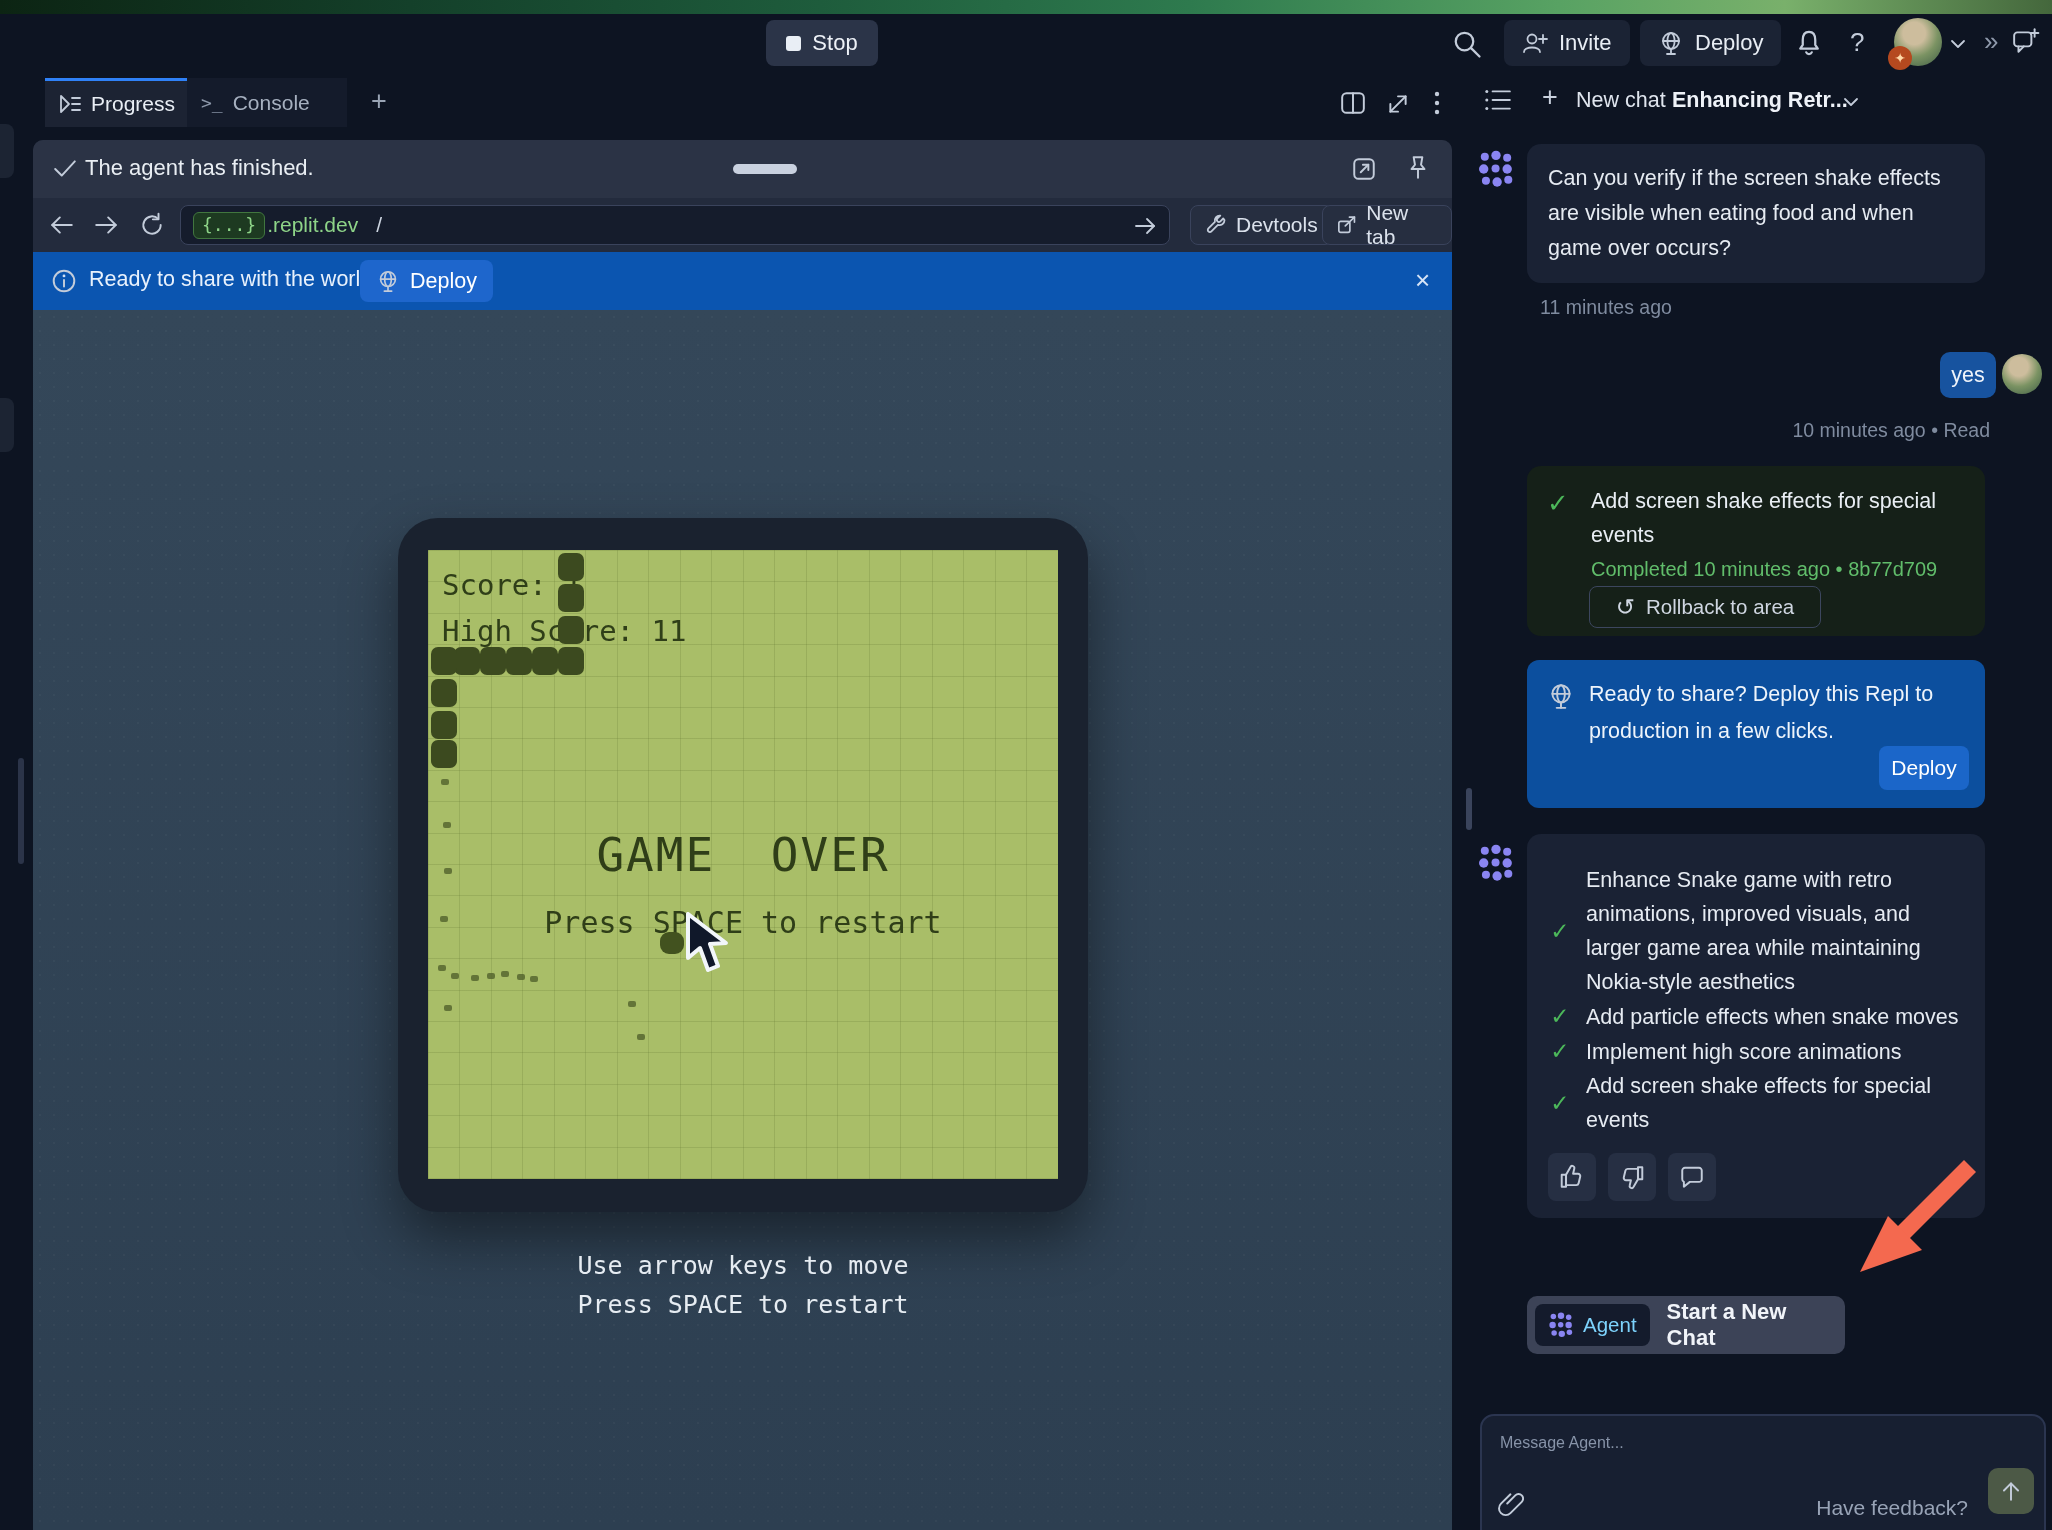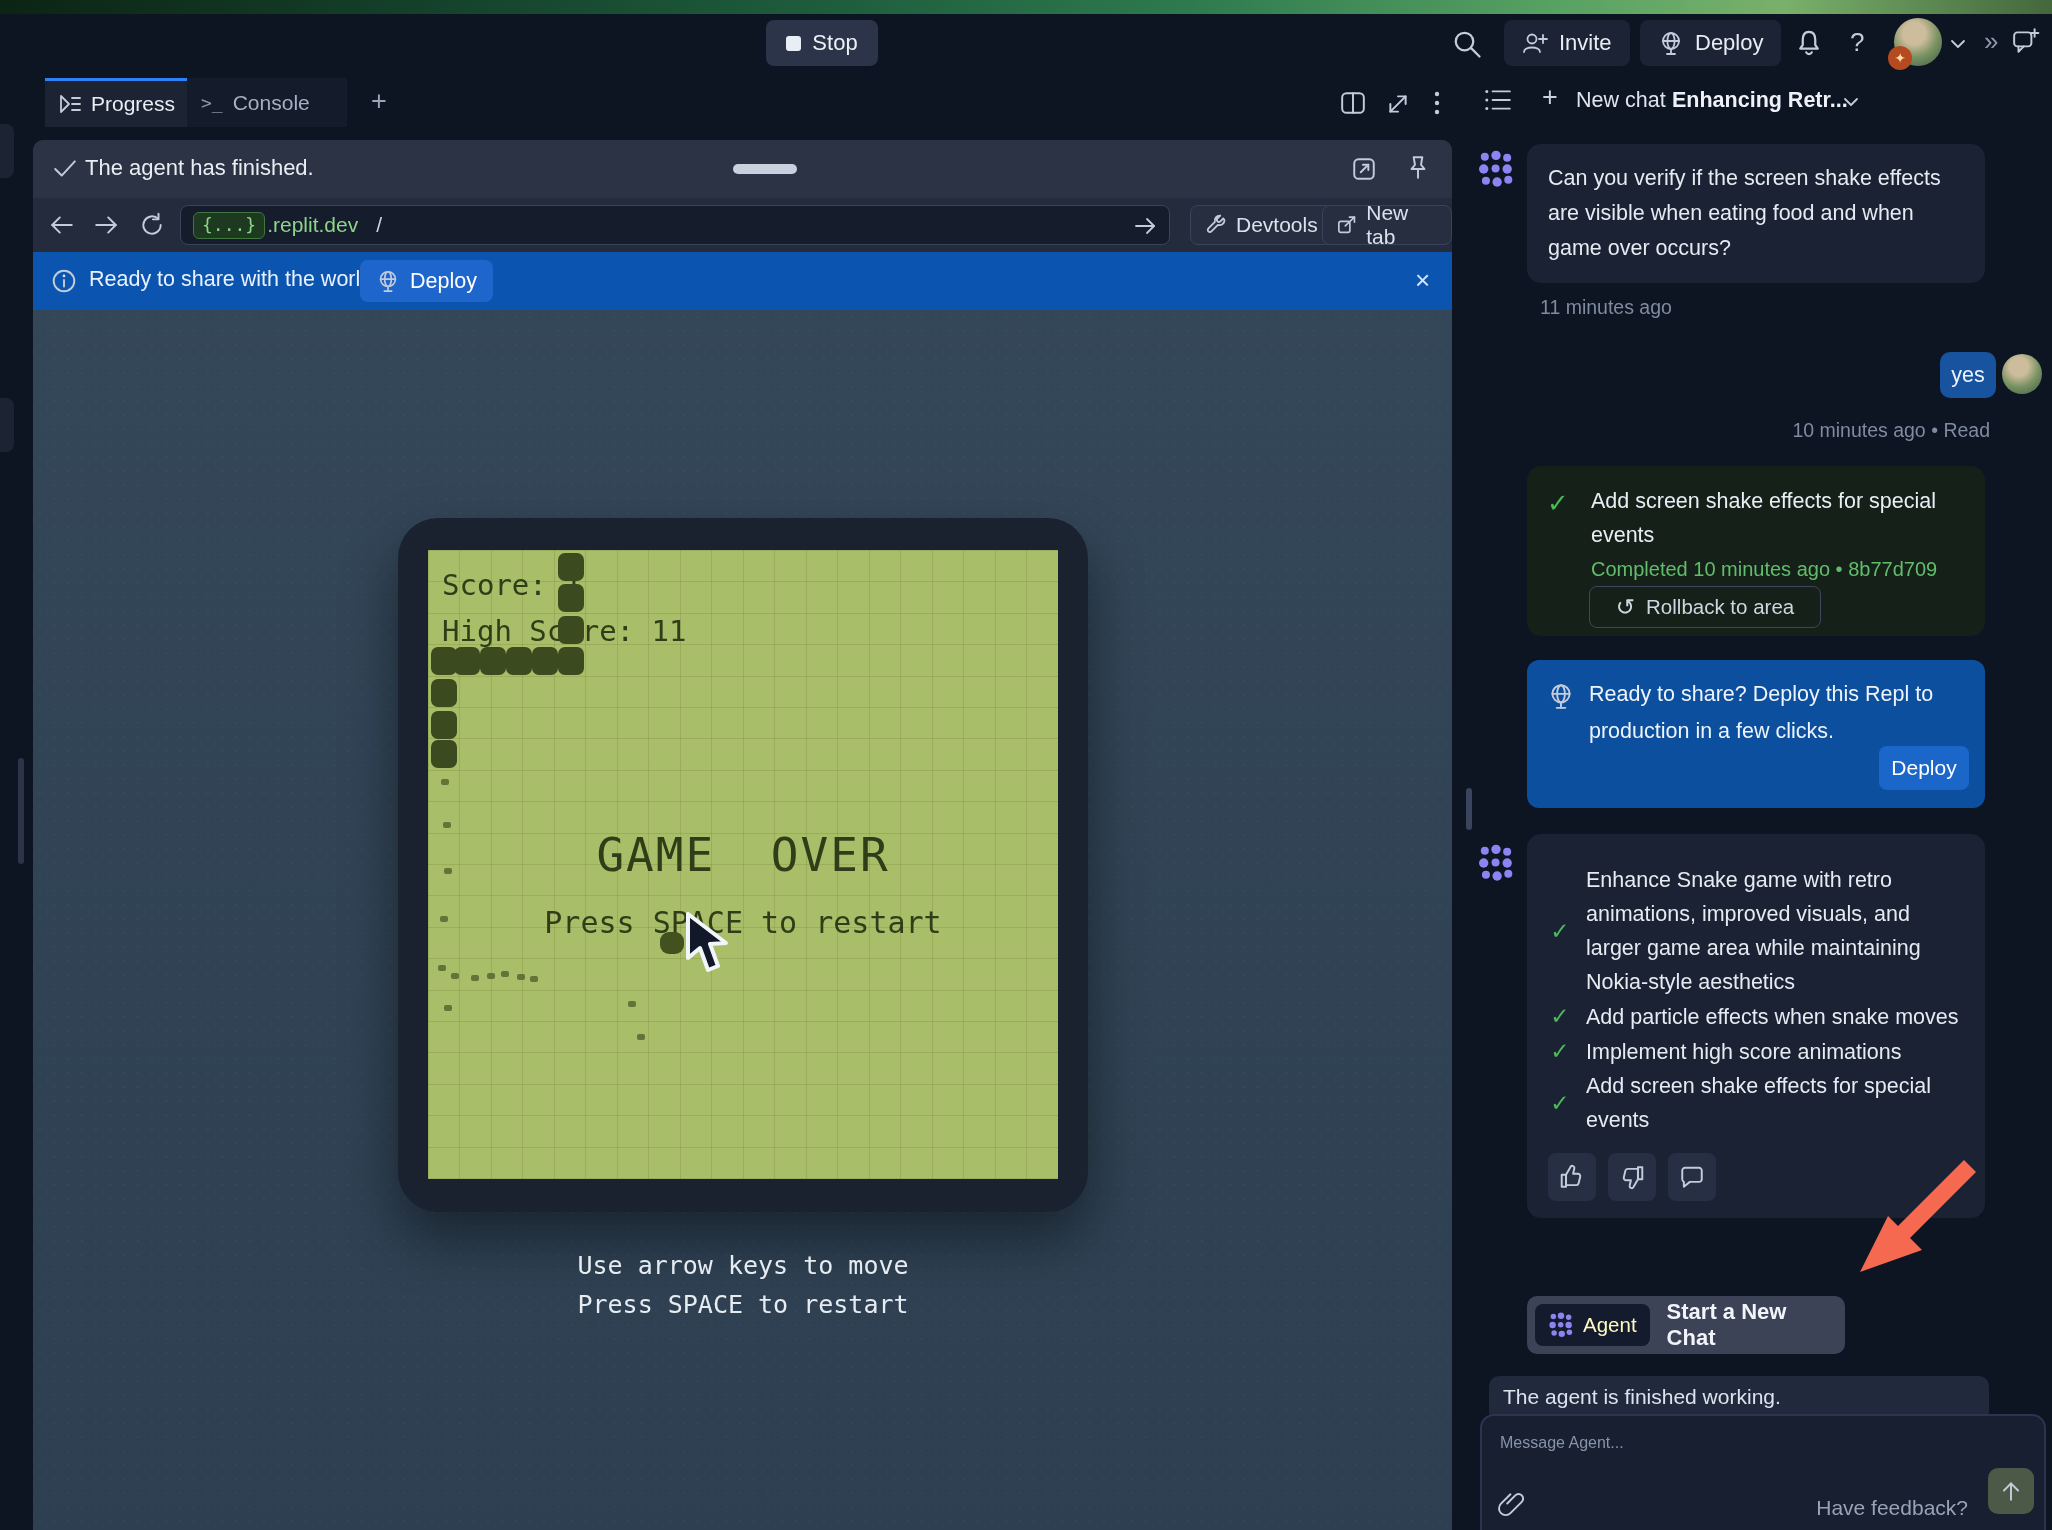--- a/index.html
+++ b/index.html
@@ -117,21 +117,21 @@
   .step-check { width:24px; color:#4cb85a; font-size:23px; flex:0 0 24px; text-align:center; }
   .step-text { flex:1; color:#e6ebf2; font-size:21.5px; line-height:34px; }
   .fb-row { display:flex; gap:12px; margin-top:16px; }
   .fb-btn { width:48px; height:48px; background:#262f43; border-radius:8px; display:flex; align-items:center; justify-content:center; cursor:pointer; }
 
   .arrow-annot { position:absolute; left:1852px; top:1158px; z-index:7; pointer-events:none; }
 
   .newchat-btn { position:absolute; left:1527px; top:1296px; width:318px; height:58px; background:#3c4357; border-radius:10px;
     display:flex; align-items:center; padding:0 8px; cursor:pointer; }
   .agent-badge { height:42px; background:#141b2c; border-radius:8px; display:flex; align-items:center; gap:9px; padding:0 13px;
-    color:#fef9c3; font-size:20.5px; }
+    color:#7dd3fc; font-size:20.5px; }
   .newchat-label { margin-left:17px; color:#f1f4f9; font-size:22px; font-weight:bold; }
 
   .status-banner { position:absolute; left:1489px; top:1376px; width:500px; height:46px; background:#212a3d; border-radius:10px; z-index:2; }
   .status-banner-text { position:absolute; left:14px; top:9px; color:#dde3ed; font-size:21px; }
 
   .composer { position:absolute; left:1480px; top:1414px; width:566px; height:130px; background:#171f31;
     border:2px solid #2b3550; border-radius:14px; z-index:3; }
   .composer input { position:absolute; left:18px; top:18px; width:430px; background:transparent; border:none; outline:none;
     color:#e6ebf2; font-size:16px; font-family:"Liberation Sans", sans-serif; }
   .composer input::placeholder { color:#8793a8; }
@@ -516,23 +516,20 @@
             <circle cx="8" cy="27.6" r="3.6"></circle>
             <circle cx="18" cy="28.6" r="4.2"></circle>
             <circle cx="28" cy="26.6" r="3.6"></circle>
           </g>
       </svg>
       <span>Agent</span>
     </div>
     <span class="newchat-label">Start a New Chat</span>
   </div>
 
-  <div class="status-banner">
-    <div class="status-banner-text">The agent is finished working.</div>
-  </div>
 
   <div class="composer">
     <input type="text" placeholder="Message Agent..." style="">
     <div class="abs" style="left:16px; top:74px;">
       <svg class="ic" width="26" height="28" viewBox="0 0 24 26" stroke="#9aa6ba" stroke-width="2">
           <path d="M8.5 12.5 L16 5 a4.2 4.2 0 0 1 6 6 L11.5 21.5 a6.2 6.2 0 0 1 -8.8 -8.8 L11.5 4"></path>
         </svg>
     </div>
     <div class="feedback-link">Have feedback?</div>
     <div class="send-btn">

